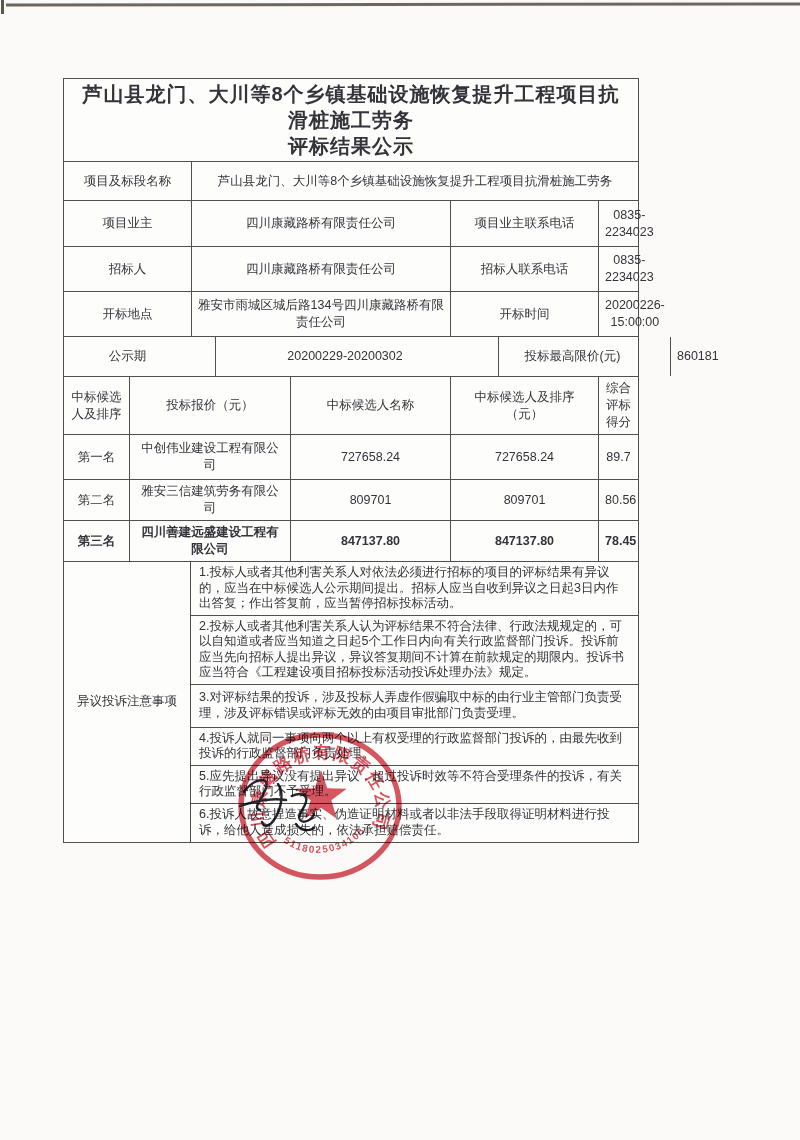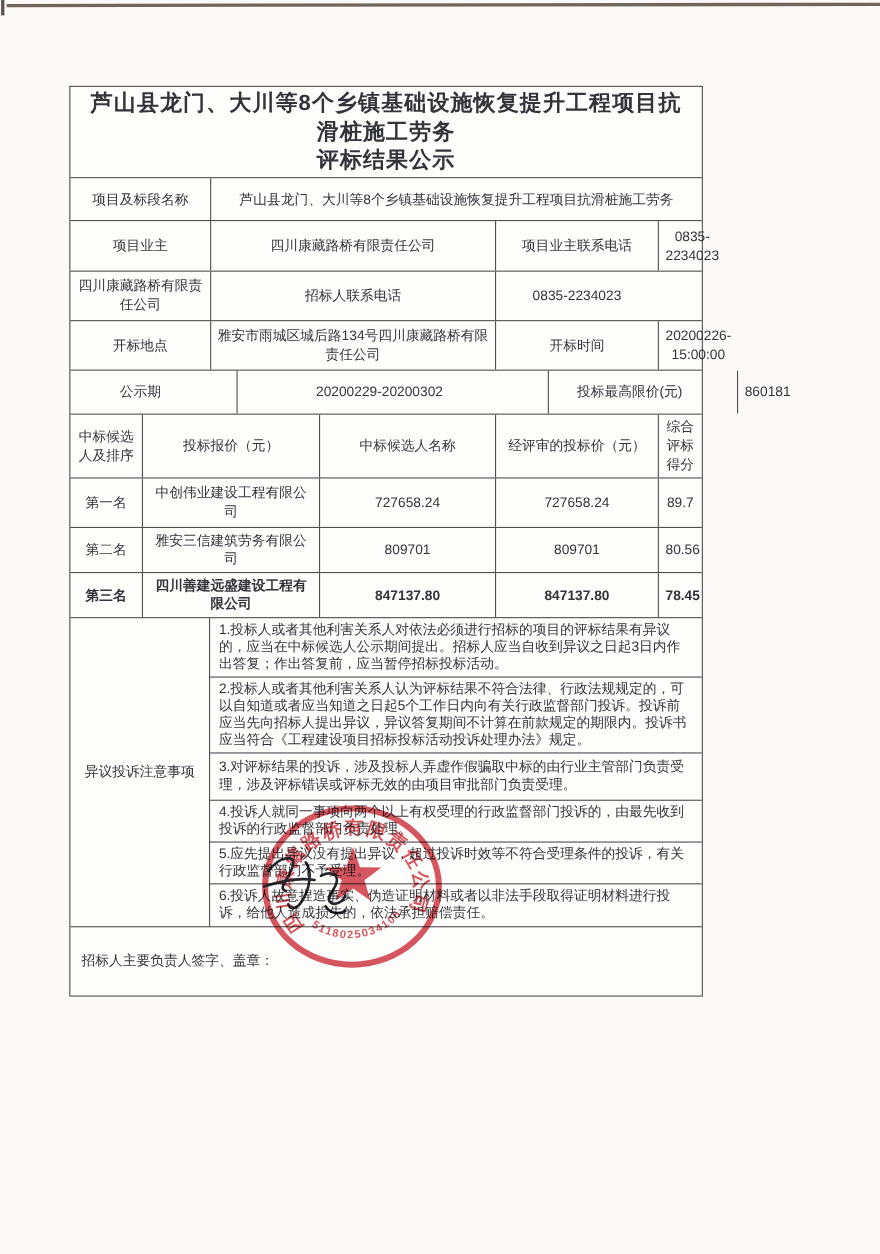--- a/index.html
+++ b/index.html
@@ -80,20 +80,21 @@
   </div>
 
   <div class="row cols-4 h46">
     <div class="cell">项目业主</div>
     <div class="cell">四川康藏路桥有限责任公司</div>
     <div class="cell">项目业主联系电话</div>
     <div class="cell">0835-2234023</div>
   </div>
 
   <div class="row cols-4 h45">
+    <div class="cell">招标人</div>
     <div class="cell">四川康藏路桥有限责任公司</div>
     <div class="cell">招标人联系电话</div>
     <div class="cell">0835-2234023</div>
   </div>
 
   <div class="row cols-4 h45">
     <div class="cell">开标地点</div>
     <div class="cell">雅安市雨城区城后路134号四川康藏路桥有限责任公司</div>
     <div class="cell">开标时间</div>
     <div class="cell">20200226-15:00:00</div>
@@ -103,21 +104,21 @@
     <div class="cell">公示期</div>
     <div class="cell">20200229-20200302</div>
     <div class="cell">投标最高限价(元)</div>
     <div class="cell">860181</div>
   </div>
 
   <div class="row cols-5 h47">
     <div class="cell">中标候选人及排序</div>
     <div class="cell">投标报价（元）</div>
     <div class="cell">中标候选人名称</div>
-    <div class="cell">经评审的投标价（元）</div>
+    <div class="cell">中标候选人及排序（元）</div>
     <div class="cell">综合评标得分</div>
   </div>
 
   <div class="row cols-5 h45">
     <div class="cell">第一名</div>
     <div class="cell">中创伟业建设工程有限公司</div>
     <div class="cell">727658.24</div>
     <div class="cell">727658.24</div>
     <div class="cell">89.7</div>
   </div>
@@ -143,23 +144,20 @@
     <div class="cell notes-content">
       <div class="note-item n1">1.投标人或者其他利害关系人对依法必须进行招标的项目的评标结果有异议的，应当在中标候选人公示期间提出。招标人应当自收到异议之日起3日内作出答复；作出答复前，应当暂停招标投标活动。</div>
       <div class="note-item n2">2.投标人或者其他利害关系人认为评标结果不符合法律、行政法规规定的，可以自知道或者应当知道之日起5个工作日内向有关行政监督部门投诉。投诉前应当先向招标人提出异议，异议答复期间不计算在前款规定的期限内。投诉书应当符合《工程建设项目招标投标活动投诉处理办法》规定。</div>
       <div class="note-item n3">3.对评标结果的投诉，涉及投标人弄虚作假骗取中标的由行业主管部门负责受理，涉及评标错误或评标无效的由项目审批部门负责受理。</div>
       <div class="note-item n4">4.投诉人就同一事项向两个以上有权受理的行政监督部门投诉的，由最先收到投诉的行政监督部门负责处理。</div>
       <div class="note-item n5">5.应先提出异议没有提出异议，超过投诉时效等不符合受理条件的投诉，有关行政监督部门不予受理。</div>
       <div class="note-item n6">6.投诉人故意捏造事实、伪造证明材料或者以非法手段取得证明材料进行投诉，给他人造成损失的，依法承担赔偿责任。</div>
     </div>
   </div>
 
-  <div class="row signature-row h63">
-    <div class="cell signature-cell">招标人主要负责人签字、盖章：</div>
-  </div>
 
 </div>
 
 <svg class="seal-svg" viewBox="0 0 240 220">
 
   <ellipse cx="120" cy="110" rx="79" ry="71" fill="none" stroke-width="5.5" opacity="0.88" stroke="#d2404a"></ellipse>
 
   <polygon points="121,74 127.3,92.3 146.7,92.7 131.3,104.3 136.9,122.8 121,111.8 105.1,122.8 110.7,104.3 95.3,92.7 114.7,92.3" opacity="0.88" fill="#d2404a"></polygon>
   <defs>
     <path id="sealTopArc" d="M 70.6 138.5 A 57 51 0 1 1 169.4 138.5" fill="none"></path>

